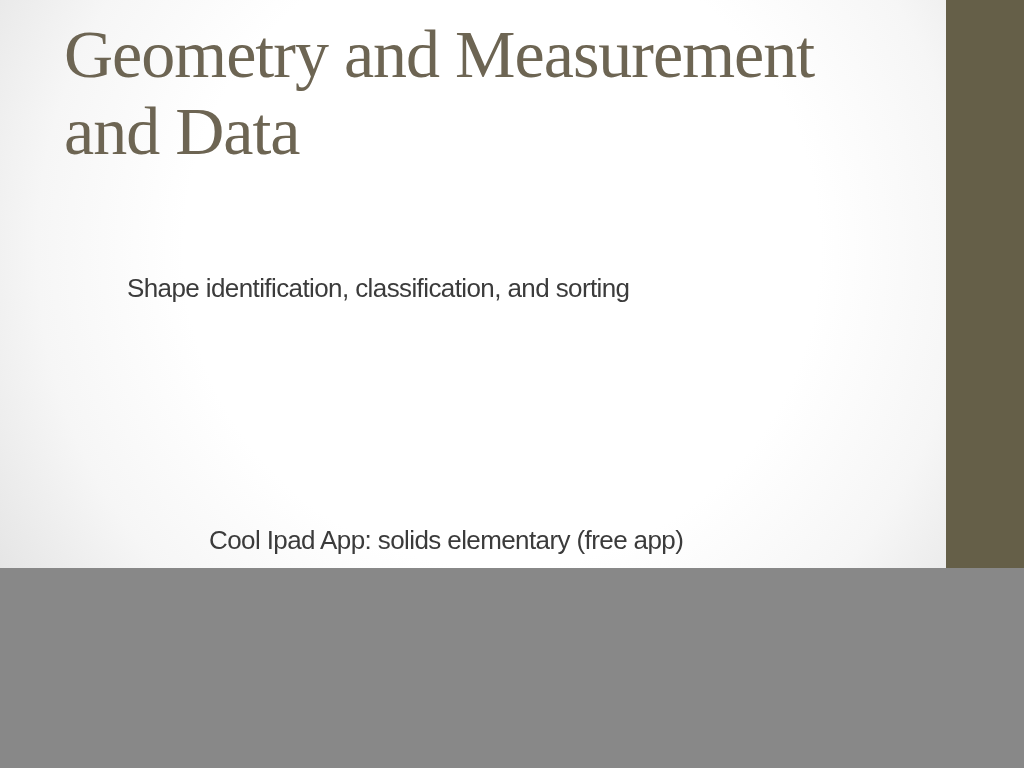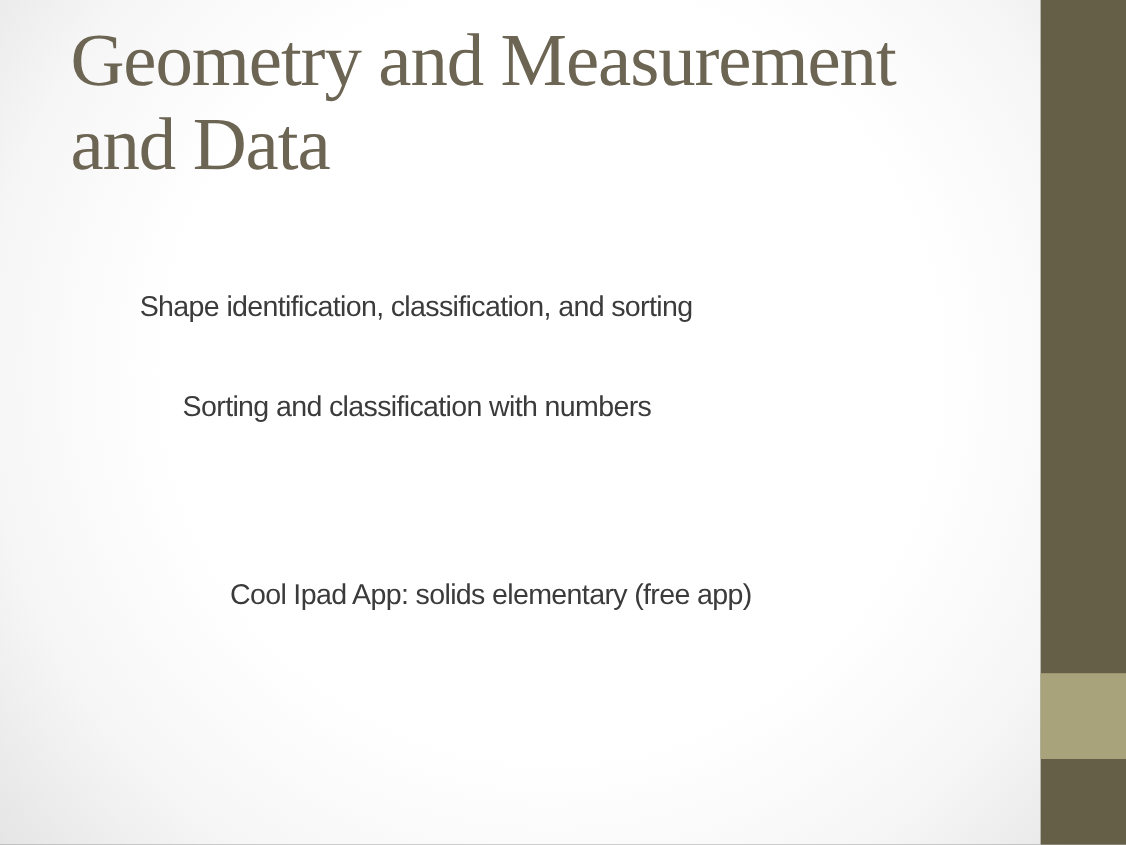--- a/index.html
+++ b/index.html
@@ -3,21 +3,21 @@
 <meta charset="utf-8">
 <style>
   html, body {
     margin: 0;
     padding: 0;
     background: #888;
   }
   .stage {
     position: relative;
     width: 1024px;
-    height: 768px;
+    height: 568px;
     overflow: hidden;
     font-family: "Liberation Sans", sans-serif;
   }
   .slide-bg {
     position: absolute;
     inset: 0;
     background: radial-gradient(circle at 49% 44%,
       var(--background-center, #ffffff) 52%,
       #f6f6f6 76%,
       var(--background-edge, #e3e3e3) 100%);
@@ -40,21 +40,21 @@
     white-space: nowrap;
   }
   .bullet {
     position: absolute;
     white-space: nowrap;
     font-size: 26px;
     line-height: 33px;
     letter-spacing: -0.6px;
     color: var(--body-text, #3b3b3b);
   }
-  .bullet.level-1 { left: 127px; top: 262px; }
+  .bullet.level-1 { left: 127px; top: 272px; }
   .bullet.level-2 { left: 166px; top: 353px; }
   .bullet.level-3 { left: 209px; top: 476px; margin-top: 48px; }
   .sidebar {
     position: absolute;
     top: 0;
     right: 0;
     width: 78px;
     height: 768px;
     background: var(--sidebar, #655f48);
   }
@@ -73,20 +73,19 @@
 <div class="stage">
   <div class="slide-bg"></div>
 
   <h1 class="title">
     <span class="title-line">Geometry and Measurement</span>
     <span class="title-line">and Data</span>
   </h1>
 
   <div class="bullet level-1">Shape identification, classification, and sorting</div>
 
-  <div class="bullet level-2">Sorting and classification with numbers</div>
 
   <div class="bullet level-3">Cool Ipad App: solids elementary (free app)</div>
 
   <div class="sidebar">
     <div class="accent-square"></div>
   </div>
 </div>
 
 </body></html>

